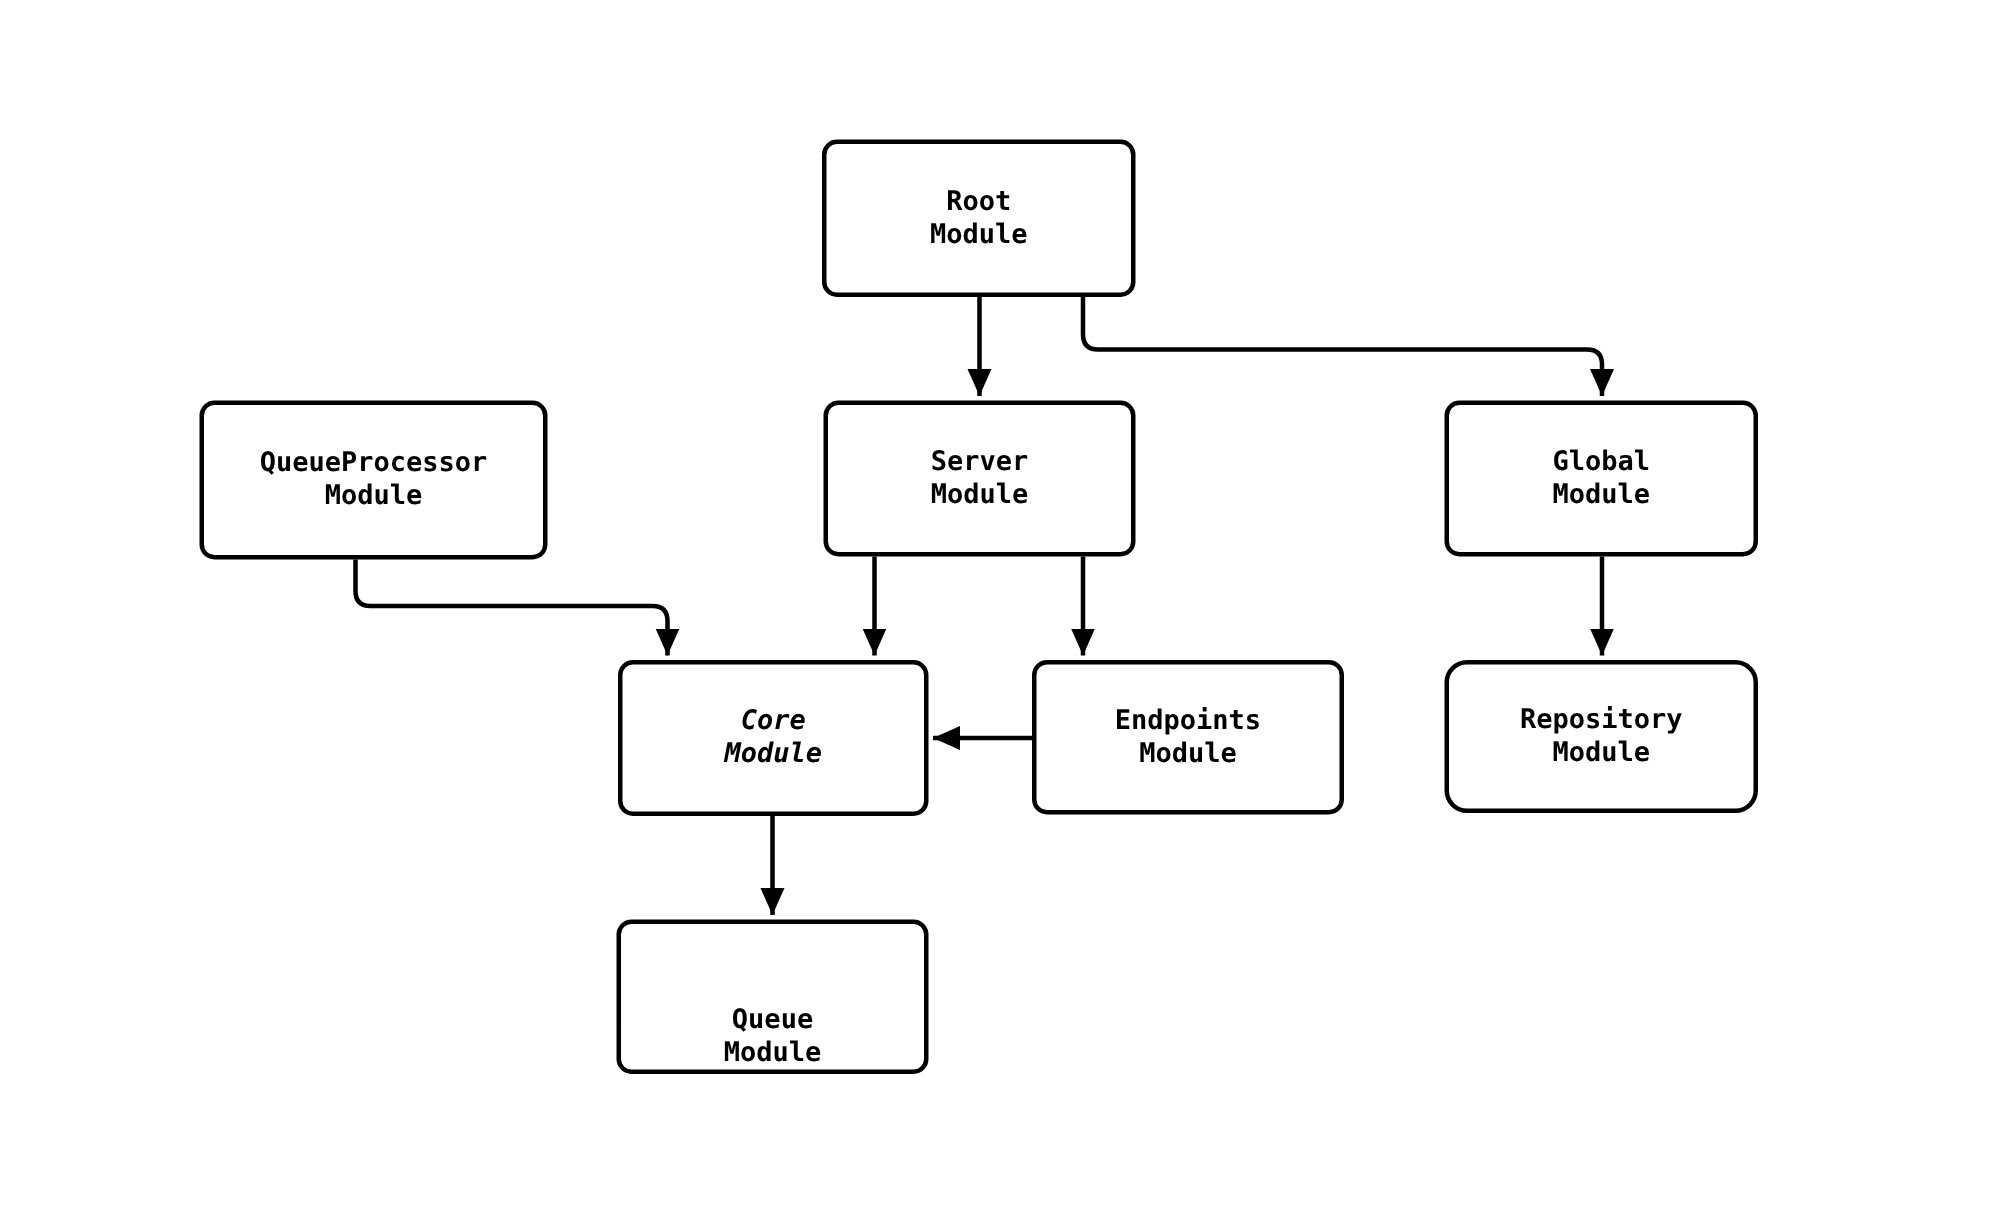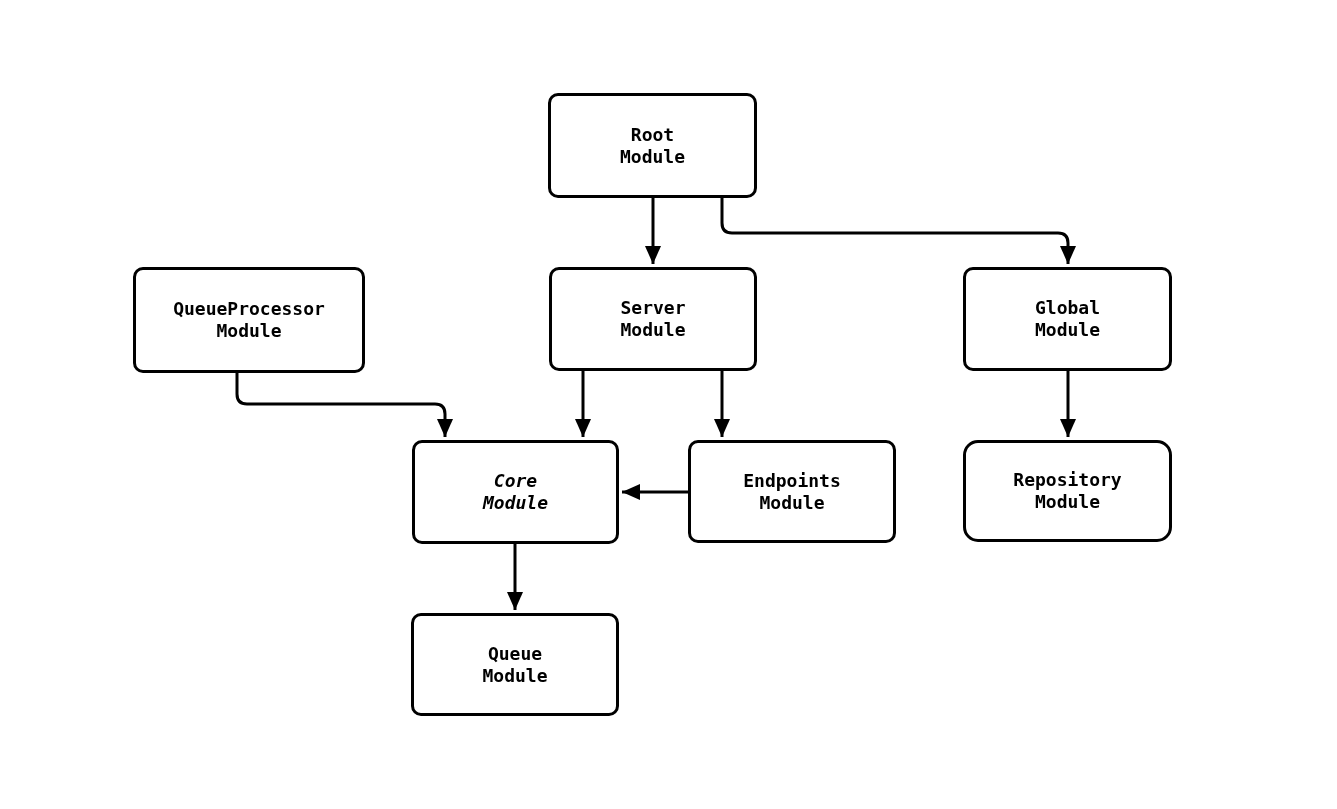--- a/index.html
+++ b/index.html
@@ -39,21 +39,21 @@
     color: #000000;
   }
   
   .node-root          { left: 548px;  top: 93px;  width: 209px; height: 105px; }
   .node-queueprocessor{ left: 133px;  top: 267px; width: 232px; height: 106px; }
   .node-server        { left: 549px;  top: 267px; width: 208px; height: 104px; }
   .node-global        { left: 963px;  top: 267px; width: 209px; height: 104px; }
   .node-core          { left: 412px;  top: 440px; width: 207px; height: 104px; font-style: italic; }
   .node-endpoints     { left: 688px;  top: 440px; width: 208px; height: 103px; }
   .node-repository    { left: 963px;  top: 440px; width: 209px; height: 102px; border-radius: 15px; }
-  .node-queue         { left: 411px;  top: 613px; width: 208px; height: 103px; }
+  .node-queue         { left: 411px;  top: 613px; width: 208px; height: 103px; justify-content: flex-end; }
 
   .edge {
     stroke: #000000;
     stroke-width: 3;
     fill: none;
   }
 </style>
 </head>
 <body>
 

